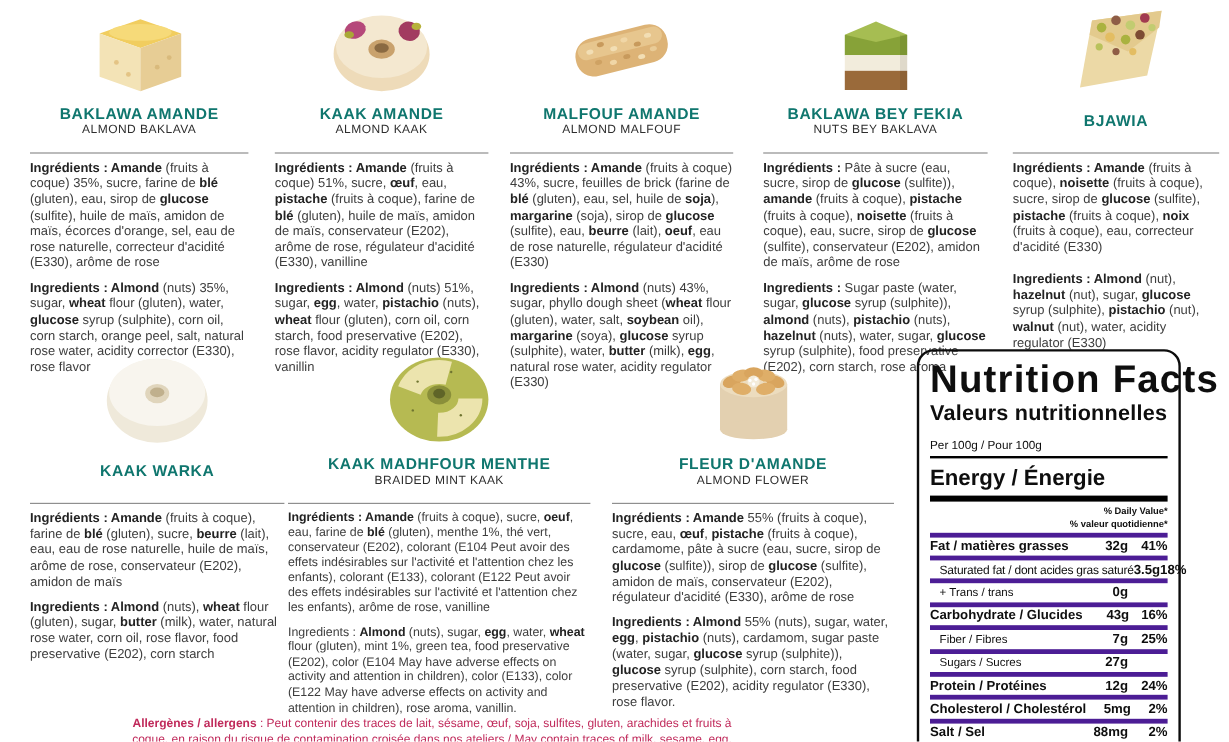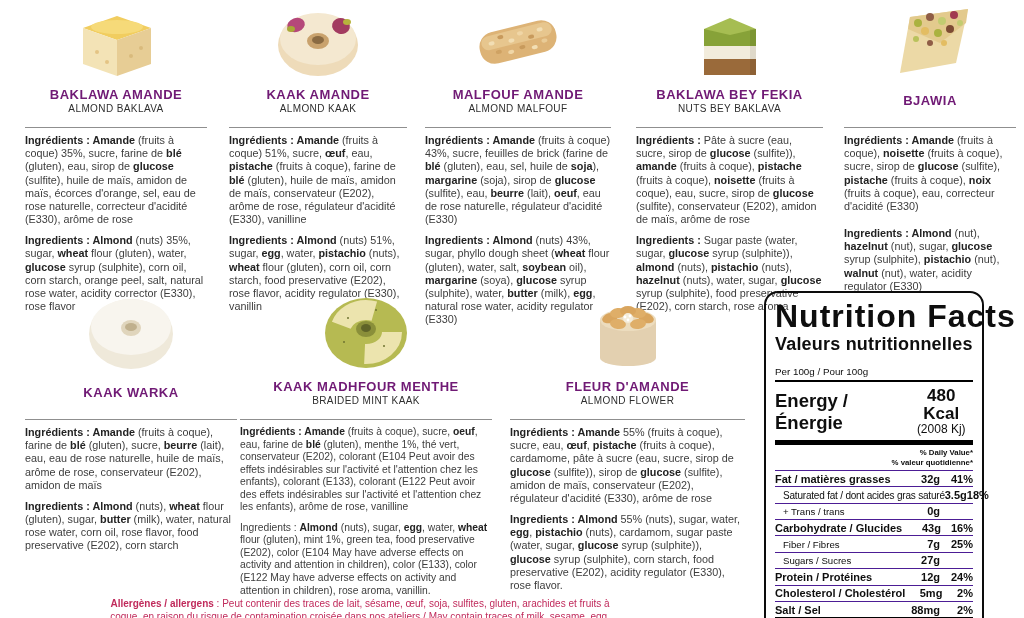--- a/index.html
+++ b/index.html
@@ -3,42 +3,42 @@
 <meta charset="utf-8">
 <style>
   html,body{margin:0;padding:0;background:#fff;}
   body{width:1024px;height:618px;position:relative;overflow:hidden;
        font-family:"Liberation Sans",sans-serif;color:#3c3c3c;}
   .col{position:absolute;top:0;text-align:center;}
   .col.bottom{top:288px;}
   .img-wrap{height:84px;display:flex;align-items:center;justify-content:center;}
   .col.bottom .img-wrap{height:88px;}
   .title-block{height:34px;display:flex;flex-direction:column;justify-content:center;}
-  .ptitle{font-size:13px;font-weight:bold;color:#701a75;letter-spacing:.5px;margin:0;line-height:1.15;}
+  .ptitle{font-size:13px;font-weight:bold;color:#0f766e;letter-spacing:.5px;margin:0;line-height:1.15;}
   .psub{font-size:10px;font-weight:400;color:#2e2e2e;letter-spacing:.4px;margin:1px 0 0;line-height:1.1;}
   .divider{border:0;border-top:1px solid #8f8f8f;margin:9px 0 6px;}
   .ing{text-align:left;font-size:10.8px;line-height:1.22;margin:0 0 8px;color:#3d3d3d;}
   .ing b{color:#232323;}
   .col.narrowtext .ing{font-size:10.3px;}
   .ing.gap{margin-top:14px;}
   
   .nutri{position:absolute;left:764px;top:291px;width:220px;border:2px solid #0c0c0c;
          border-radius:14px;padding:5px 9px 6px;box-sizing:border-box;color:#0e0e0e;text-align:left;}
   .nutri .t1{font-size:32px;font-weight:bold;letter-spacing:1px;margin:2px 0 0;line-height:1.05;white-space:nowrap;}
   .nutri .t2{font-size:18px;font-weight:bold;letter-spacing:.2px;margin:1px 0 0;line-height:1.1;}
   .nutri .serving{font-size:9.8px;margin:12px 0 3px;}
   .nutri .line2{height:0;border-top:2px solid #000;}
   .energy{display:flex;justify-content:space-between;align-items:center;padding:5px 0 4px;}
   .energy .elbl{font-size:18.5px;font-weight:bold;}
   .energy .eval{text-align:center;line-height:1.05;}
   .energy .kcal{font-size:17px;font-weight:bold;}
   .energy .kj{font-size:12px;}
   .bar{height:5px;background:#000;}
   .dvh{text-align:right;font-size:7.8px;font-weight:bold;line-height:1.3;padding:3px 0 2px;}
-  .nrow{display:flex;align-items:baseline;border-top:1px solid #4c1d95;padding:1.7px 0;font-size:11px;}
+  .nrow{display:flex;align-items:baseline;border-top:4px solid #4c1d95;padding:1.7px 0;font-size:11px;}
   .nrow.nb{border-top:none;}
   .nrow .lbl{flex:1;font-weight:bold;white-space:nowrap;}
   .nrow.sub .lbl{font-weight:400;padding-left:8px;font-size:9.6px;}
   .nrow.tight .lbl{font-size:10px;letter-spacing:-.2px;}
   .nrow .amt{width:40px;text-align:right;font-weight:bold;}
   .nrow .dv{width:33px;text-align:right;font-weight:bold;}
   
   .allerg{position:absolute;left:105px;top:588px;width:510px;text-align:center;
           font-size:10px;line-height:1.28;color:#c02a5b;}
   .allerg b{color:#c02a5b;}
@@ -232,24 +232,20 @@
   <p class="ing"><b>Ingredients : Almond</b> 55% (nuts), sugar, water, <b>egg</b>, <b>pistachio</b> (nuts), cardamom, sugar paste (water, sugar, <b>glucose</b> syrup (sulphite)), <b>glucose</b> syrup (sulphite), corn starch, food preservative (E202), acidity regulator (E330), rose flavor.</p>
 </section>
 
 <aside class="nutri">
   <div class="t1">Nutrition Facts</div>
   <div class="t2">Valeurs nutritionnelles</div>
   <div class="serving">Per 100g / Pour 100g</div>
   <div class="line2"></div>
   <div class="energy">
     <span class="elbl">Energy / Énergie</span>
-    <span class="eval">
-      <div class="kcal">480 Kcal</div>
-      <div class="kj">(2008 Kj)</div>
-    </span>
   </div>
   <div class="bar"></div>
   <div class="dvh">
     <div>% Daily Value*</div>
     <div>% valeur quotidienne*</div>
   </div>
   <div class="nrow">
     <span class="lbl">Fat / matières grasses</span>
     <span class="amt">32g</span>
     <span class="dv">41%</span>

